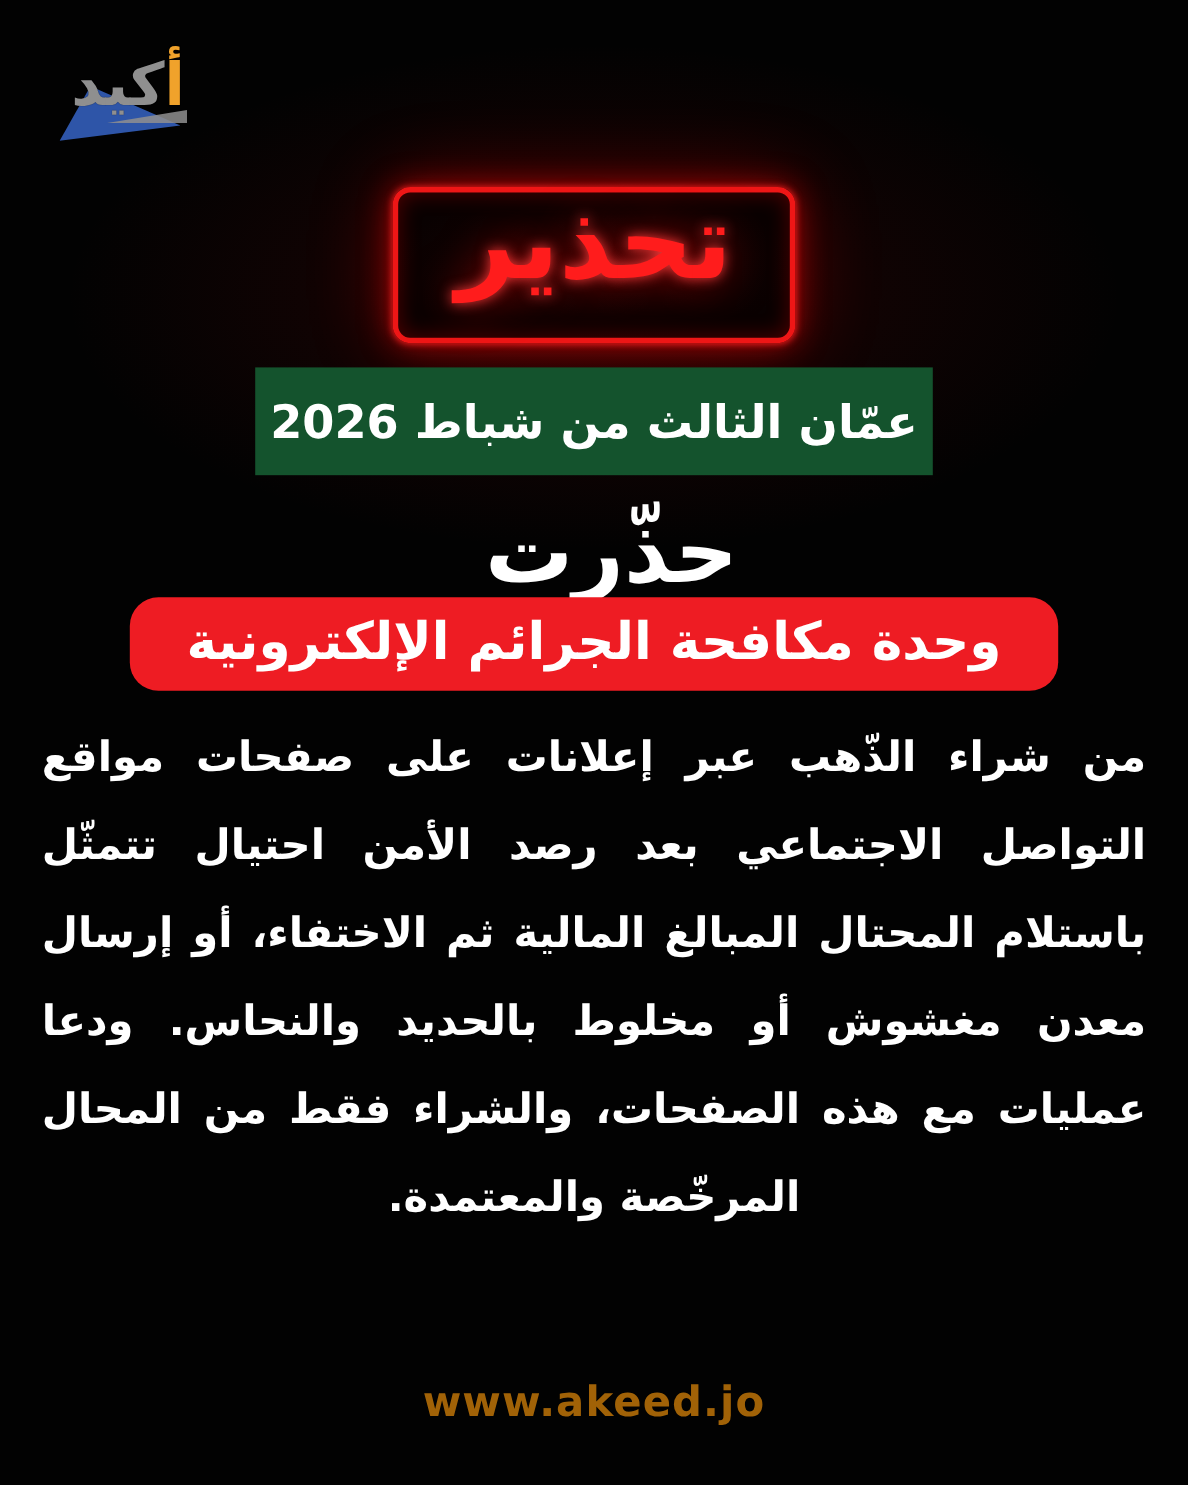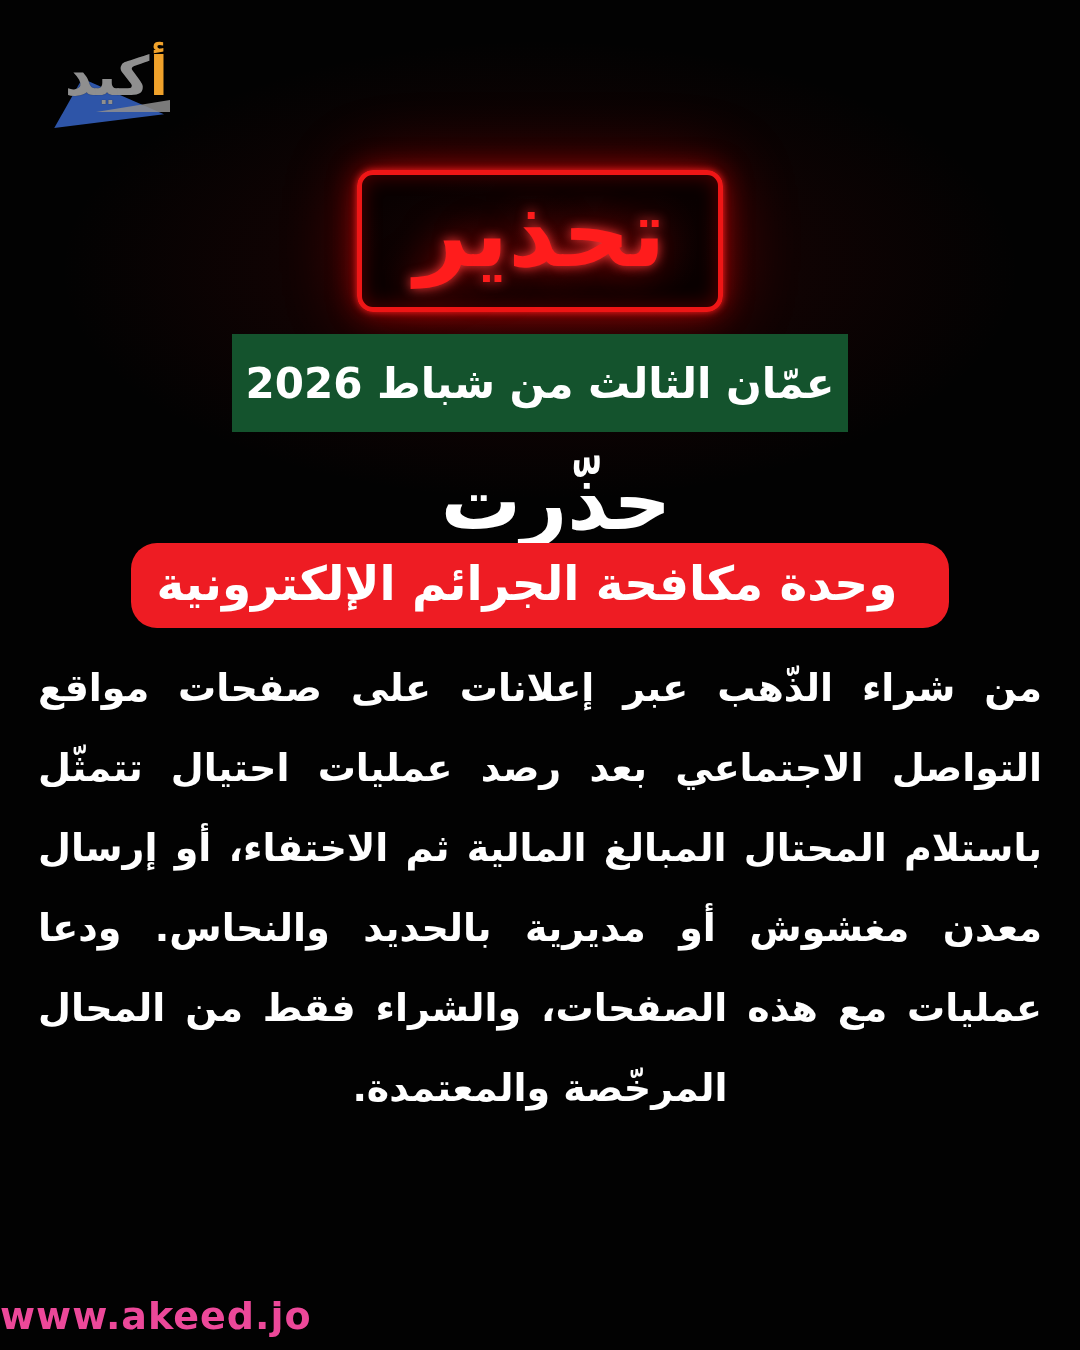--- a/index.html
+++ b/index.html
@@ -33,21 +33,21 @@
     position:absolute; top:40px; left:50%; transform:translateX(-50%);
     width:960px; height:460px; pointer-events:none;
     background:radial-gradient(closest-side, rgba(150,12,12,.20), rgba(0,0,0,0));
   }
 
   
   .neon-wrap { position:absolute; top:170px; left:0; width:100%; display:flex; justify-content:center; }
   .neon-box {
     box-sizing:border-box; width:366px; height:142px;
     border:5px solid #ee1616; border-radius:16px;
-    display:flex; align-items:center; justify-content:center;
+    display:flex; align-items:flex-start; justify-content:center;
     background:radial-gradient(ellipse at center, #170404 0%, #090101 75%);
     box-shadow:
       0 0 7px rgba(255,30,30,.9),
       0 0 28px rgba(255,10,10,.55),
       0 0 75px rgba(255,0,0,.33),
       inset 0 0 20px rgba(255,0,0,.30);
   }
   .neon-text {
     font-size:94px; font-weight:bold; line-height:1; color:#ff1c1c;
     padding-bottom:14px;
@@ -67,38 +67,37 @@
     position:absolute; top:436px; left:0; width:100%;
     text-align:center; color:#ffffff; font-weight:bold; font-size:80px;
     line-height:1.25; margin:16px; direction:rtl;
   }
 
   
   .pill-wrap { position:absolute; top:543px; left:0; width:100%; display:flex; justify-content:center; }
   .pill {
     background:#ee1c23; color:#ffffff; border-radius:26px;
     font-weight:bold; font-size:47px; line-height:1; direction:rtl;
-    padding:17px 52px 21px 26px;
+    padding:17px 52px 21px 52px;
   }
 
   
   .body-text { position:absolute; top:648px; left:38px; right:38px; direction:rtl; }
   .body-line {
     margin:0; color:#ffffff; font-weight:bold; font-size:38px;
     height:80px; line-height:80px;
     text-align:justify; text-align-last:justify;
   }
   .body-line.last { text-align:left; text-align-last:center; }
 
   
   .footer-url {
     position:absolute; top:1252px; left:0; width:100%;
-    text-align:left; color:#ec4899; font-weight:bold; font-size:38px;
+    text-align:center; color:#a16207; font-weight:bold; font-size:38px;
     letter-spacing:1px;
-    margin-top:42px;
   }
 </style>
 </head>
 <body>
 
 <div class="canvas">
 
   <div class="logo">
     <div class="logo-swoosh"></div>
     <div class="logo-sliver"></div>
@@ -118,22 +117,22 @@
   </div>
 
   <h1 class="headline" dir="rtl">حذّرت</h1>
 
   <div class="pill-wrap">
     <div class="pill" dir="rtl">وحدة مكافحة الجرائم الإلكترونية</div>
   </div>
 
   <div class="body-text">
     <p class="body-line">من شراء الذّهب عبر إعلانات على صفحات مواقع</p>
-    <p class="body-line">التواصل الاجتماعي بعد رصد عمليات احتيال تتمثّل</p>
+    <p class="body-line">التواصل الاجتماعي بعد رصد الأمن احتيال تتمثّل</p>
     <p class="body-line">باستلام المحتال المبالغ المالية ثم الاختفاء، أو إرسال</p>
-    <p class="body-line">معدن مغشوش أو مديرية بالحديد والنحاس. ودعا</p>
+    <p class="body-line">معدن مغشوش أو مخلوط بالحديد والنحاس. ودعا</p>
     <p class="body-line">عمليات مع هذه الصفحات، والشراء فقط من المحال</p>
     <p class="body-line last">المرخّصة والمعتمدة.</p>
   </div>
 
   <div class="footer-url">www.akeed.jo</div>
 
 </div>
 
 </body></html>

